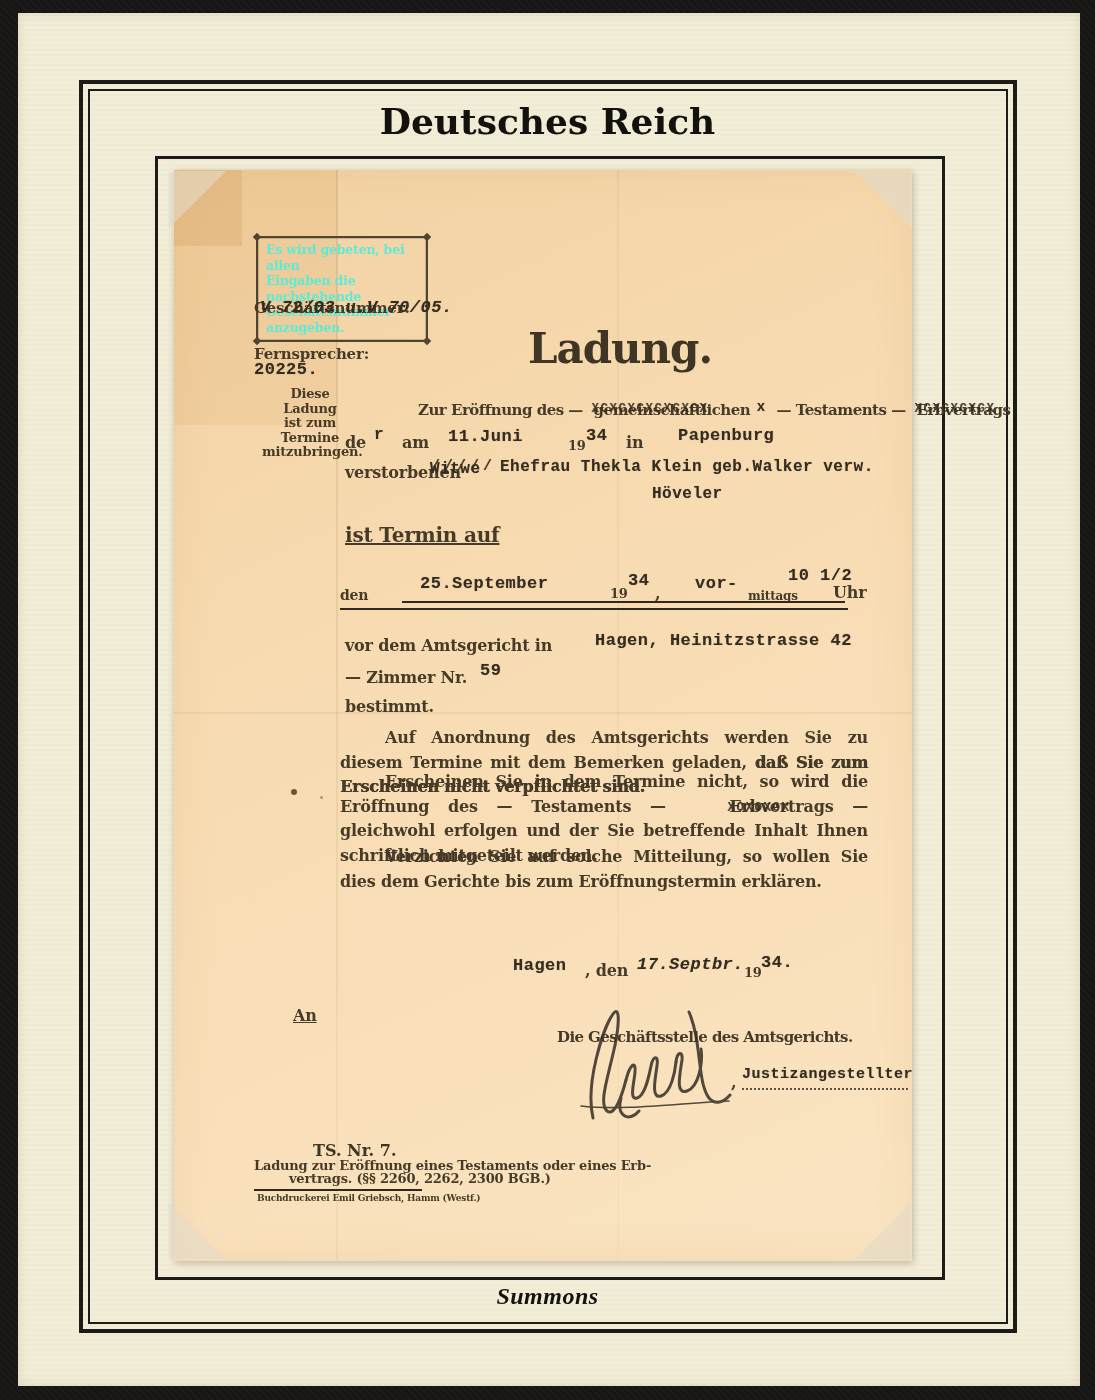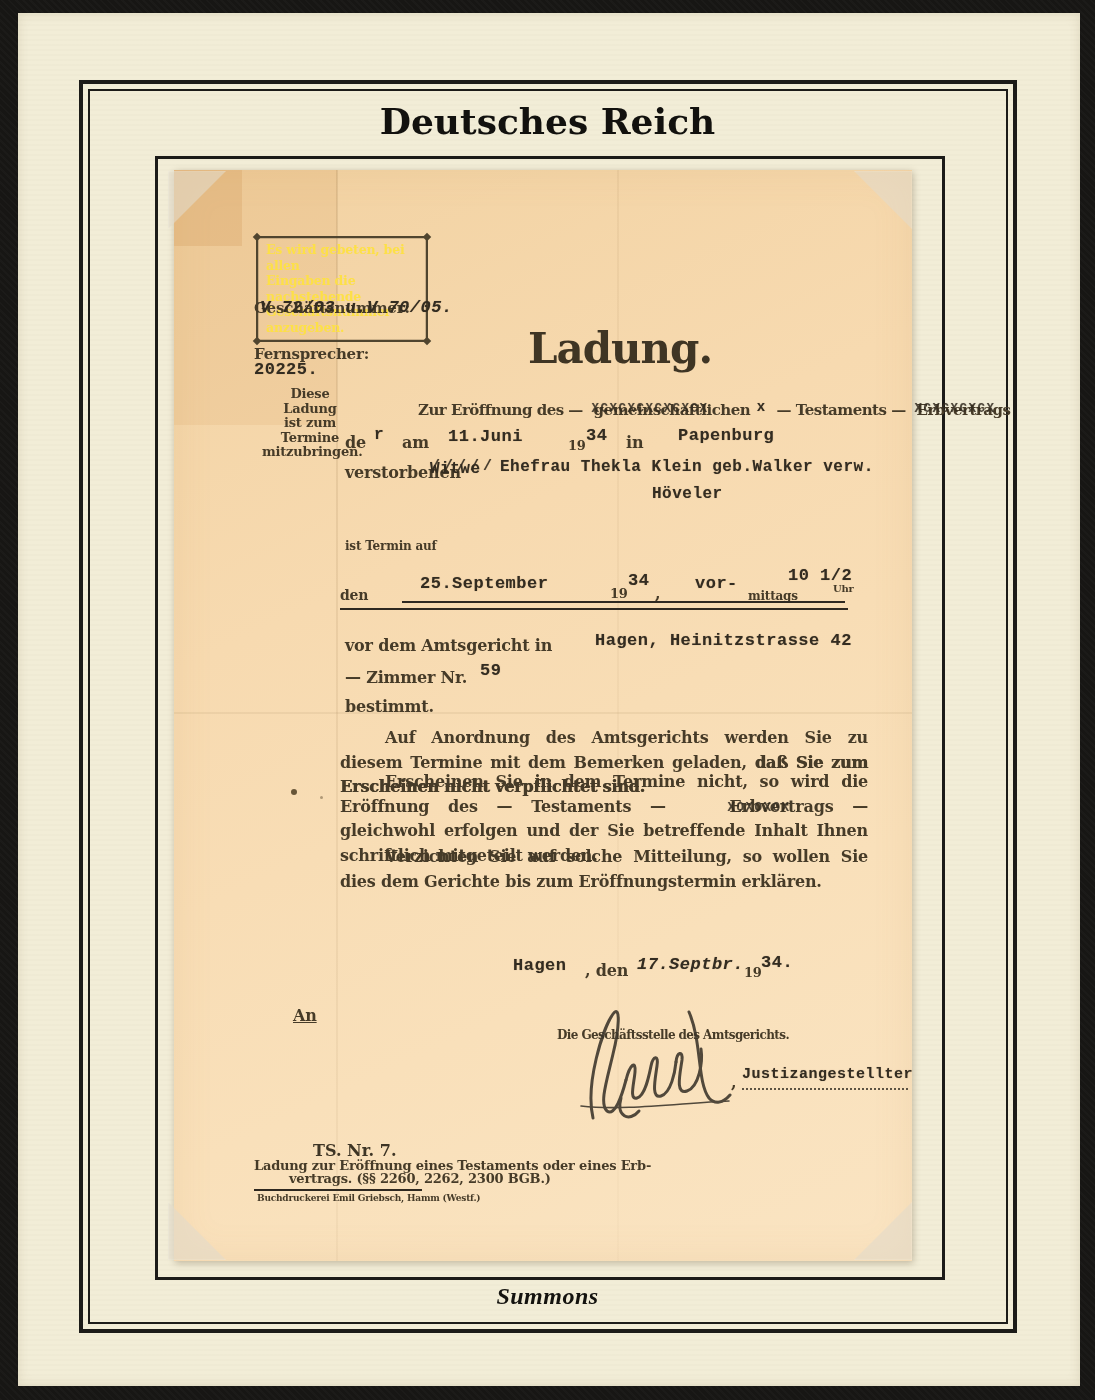--- a/index.html
+++ b/index.html
@@ -48,21 +48,21 @@
   .pc-br{clip-path:polygon(100% 0,100% 100%,0 100%);}
   
   .fr{font-family:"DejaVu Serif",serif;font-weight:700;color:#463b28;letter-spacing:-0.2px;}
   .heavy{text-shadow:0.6px 0 0 currentColor;}
   
   .tw{font-family:"Liberation Mono",monospace;font-weight:700;color:#332c21;letter-spacing:0.5px;
       text-shadow:0 0 1px rgba(40,30,10,0.35);}
   
   .note-box{
     left:256px;top:236px;width:172px;border:2px solid #50452f;padding:4px 6px 5px 8px;
-    font-size:12.5px;line-height:15.5px;color:#fde047;box-sizing:border-box;
+    font-size:12.5px;line-height:15.5px;color:#5eead4;box-sizing:border-box;
     box-shadow:inset 0 0 0 1px rgba(80,69,47,0.25);
   }
   .diam{position:absolute;width:6px;height:6px;background:#50452f;transform:rotate(45deg);}
   .para{width:528px;text-align:justify;font-size:16px;line-height:24.5px;}
   .xwrap{position:relative;display:inline-block;}
   .xov{position:absolute;left:-2px;top:1px;white-space:nowrap;font-size:12.5px;letter-spacing:1.5px;opacity:0.85;}
   .slashov{position:absolute;left:1px;top:-2px;white-space:nowrap;font-size:15px;letter-spacing:4px;opacity:0.9;}
   .rule{background:#2e2820;}
   .caption{
     left:0;right:0;top:1283px;text-align:center;
@@ -160,32 +160,32 @@
 
 <div class="abs fr" style="left:345px;top:463px;font-size:16px;">verstorbenen</div>
 <div class="abs tw xwrap" style="left:430px;top:458px;font-size:16px;">
   <span>Witwe</span>
   <span class="slashov tw">/////</span>
 </div>
 <div class="abs tw" style="left:500px;top:458px;font-size:16px;">Ehefrau Thekla Klein geb.Walker verw.</div>
 <div class="abs tw" style="left:652px;top:485px;font-size:16px;">Höveler</div>
 
 
-<div class="abs fr" style="left:345px;top:539px;font-size:12px;">ist Termin auf</div>
+<div class="abs fr" style="left:345px;top:523px;font-size:20px;text-decoration:underline;">ist Termin auf</div>
 
 
 <div class="abs fr" style="left:340px;top:587px;font-size:14px;">den</div>
 <div class="abs tw" style="left:420px;top:574px;font-size:17px;">25.September</div>
 <div class="abs fr" style="left:610px;top:586px;font-size:13px;">19</div>
 <div class="abs tw" style="left:628px;top:571px;font-size:17px;">34</div>
 <div class="abs fr" style="left:655px;top:584px;font-size:16px;">,</div>
 <div class="abs tw" style="left:695px;top:574px;font-size:17px;">vor-</div>
 <div class="abs fr" style="left:748px;top:589px;font-size:12px;">mittags</div>
 <div class="abs tw" style="left:788px;top:566px;font-size:17px;">10 1/2</div>
-<div class="abs fr" style="left:833px;top:583px;font-size:10px;">Uhr</div>
+<div class="abs fr" style="left:833px;top:583px;font-size:16px;">Uhr</div>
 <div class="abs rule" style="left:402px;top:601px;width:443px;height:2px;"></div>
 <div class="abs rule" style="left:340px;top:608px;width:508px;height:2px;"></div>
 
 
 <div class="abs fr" style="left:345px;top:636px;font-size:16px;">vor dem Amtsgericht in</div>
 <div class="abs tw" style="left:595px;top:631px;font-size:17px;">Hagen, Heinitzstrasse 42</div>
 
 
 <div class="abs fr" style="left:345px;top:668px;font-size:16px;">— Zimmer Nr.</div>
 <div class="abs tw" style="left:480px;top:661px;font-size:17px;">59</div>
@@ -208,21 +208,21 @@
 <div class="abs tw" style="left:513px;top:956px;font-size:17px;">Hagen</div>
 <div class="abs fr" style="left:585px;top:961px;font-size:16px;">, den</div>
 <div class="abs tw" style="left:637px;top:955px;font-size:17px;font-style:italic;">17.Septbr.</div>
 <div class="abs fr" style="left:744px;top:965px;font-size:13px;">19</div>
 <div class="abs tw" style="left:761px;top:953px;font-size:17px;">34.</div>
 
 
 <div class="abs fr" style="left:293px;top:1006px;font-size:16px;text-decoration:underline;">An</div>
 
 
-<div class="abs fr" style="left:557px;top:1028px;font-size:12px;letter-spacing:-0.6px;">Die Geschäftsstelle des Amtsgerichts.</div>
+<div class="abs fr" style="left:557px;top:1028px;font-size:15px;letter-spacing:-0.6px;">Die Geschäftsstelle des Amtsgerichts.</div>
 
 
 <div class="abs sig" style="left:563px;top:1002px;width:170px;height:122px;">
   <svg width="170" height="122" viewBox="0 0 170 122">
     <g fill="none" stroke="#3a342a" stroke-width="3" stroke-linecap="round" opacity="0.88">
       <path d="M30,116 C22,82 40,26 50,12 C58,1 56,28 50,52 C44,78 36,102 44,109 C52,115 59,93 63,78"></path>
       <path d="M63,78 C67,62 73,58 72,70 C71,82 66,98 74,96 C82,94 86,74 88,64 C90,54 96,52 94,64 C92,78 88,97 98,94 C108,91 112,70 113,60"></path>
       <path d="M113,60 C114,50 120,48 119,58 C117,72 112,93 124,89 C136,85 140,60 138,47"></path>
       <path d="M126,10 C139,40 134,80 146,96 C152,103 160,101 167,93"></path>
       <path d="M58,96 C53,114 66,121 76,109"></path>

